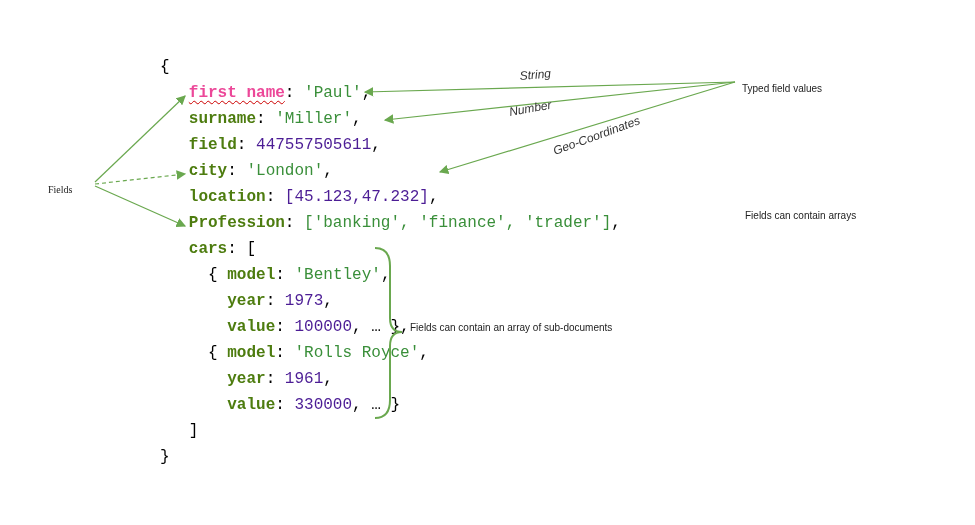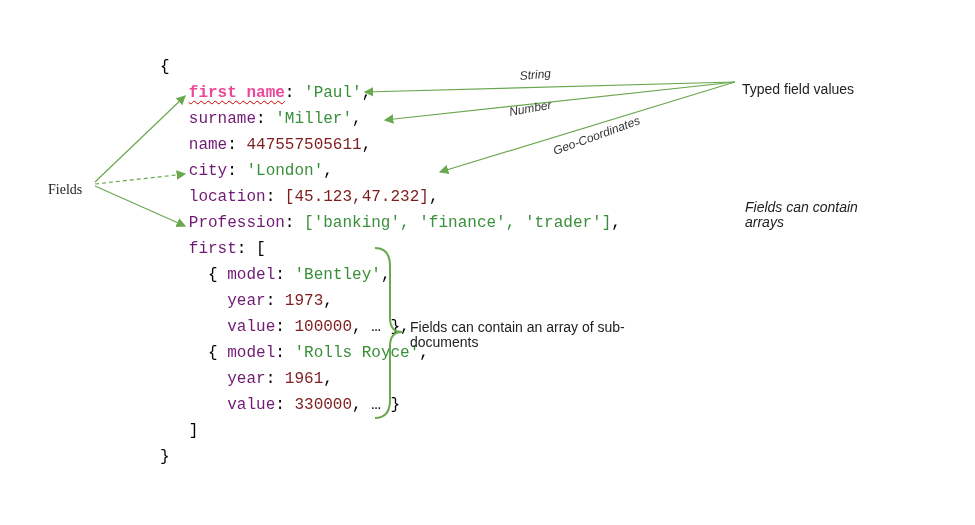--- a/index.html
+++ b/index.html
@@ -13,30 +13,30 @@
     color: #000;
     position: relative;
     background: #fff;
   }
   .code {
     position: absolute;
     left: 160px;
     top: 28px;
     white-space: pre;
   }
-  .k  { color: #701a75; font-weight: normal; }   
+  .k  { color: #4d7c0f; font-weight: bold; }   
   .s  { color: #3a8f3a; }                       
-  .n  { color: #7f1d1d; }                       
+  .n  { color: #4c1d95; }                       
   .p  { color: #000; }                          
   .ku { color: #ec4899; font-weight: bold; text-decoration: underline wavy #c00 1px; text-underline-offset: 3px; }
 
   .ann {
     position: absolute;
     font-family: Arial, Helvetica, sans-serif;
-    font-size: 14px;
+    font-size: 10px;
     color: #222;
   }
 
   svg.overlay {
     position: absolute;
     left: 0; top: 0;
     width: 975px; height: 525px;
     pointer-events: none;
   }
   .arrow-line { stroke: #6aa84f; stroke-width: 1.2; fill: none; }
@@ -49,38 +49,38 @@
     font-style: italic;
   }
 </style>
 </head>
 <body>
 
 <div class="code">
 <span class="p">{</span>
    <span class="ku">first name</span><span class="p">:</span> <span class="s">'Paul'</span><span class="p">,</span>
    <span class="k">surname</span><span class="p">:</span> <span class="s">'Miller'</span><span class="p">,</span>
-   <span class="k">name</span><span class="p">:</span> <span class="n">447557505611</span><span class="p">,</span>
+   <span class="k">field</span><span class="p">:</span> <span class="n">447557505611</span><span class="p">,</span>
    <span class="k">city</span><span class="p">:</span> <span class="s">'London'</span><span class="p">,</span>
    <span class="k">location</span><span class="p">:</span> <span class="n">[45.123,47.232]</span><span class="p">,</span>
    <span class="k">Profession</span><span class="p">:</span> <span class="s">['banking', 'finance', 'trader']</span><span class="p">,</span>
-   <span class="k">first</span><span class="p">:</span> <span class="p">[</span>
+   <span class="k">cars</span><span class="p">:</span> <span class="p">[</span>
      <span class="p">{</span> <span class="k">model</span><span class="p">:</span> <span class="s">'Bentley'</span><span class="p">,</span>
        <span class="k">year</span><span class="p">:</span> <span class="n">1973</span><span class="p">,</span>
        <span class="k">value</span><span class="p">:</span> <span class="n">100000</span><span class="p">, … },</span>
      <span class="p">{</span> <span class="k">model</span><span class="p">:</span> <span class="s">'Rolls Royce'</span><span class="p">,</span>
        <span class="k">year</span><span class="p">:</span> <span class="n">1961</span><span class="p">,</span>
        <span class="k">value</span><span class="p">:</span> <span class="n">330000</span><span class="p">, … }</span>
    <span class="p">]</span>
 <span class="p">}</span>
 </div>
 
 <div class="ann" style="left:48px; top:177px;font-family:Liberation Serif, serif;">Fields</div>
 <div class="ann" style="left:742px; top:76px;">Typed field values</div>
-<div class="ann" style="left:745px; top:200px; width:150px; line-height:15px;font-style:italic;">Fields can contain arrays</div>
+<div class="ann" style="left:745px; top:208px; width:150px; line-height:15px;">Fields can contain arrays</div>
 <div class="ann" style="left:410px; top:320px; width:230px; line-height:15px;">Fields can contain an array of sub-documents</div>
 
 <svg class="overlay" viewBox="0 0 975 525">
   <defs>
     <marker id="ah" markerWidth="8" markerHeight="8" refX="7" refY="4" orient="auto">
       <path d="M0,0 L8,4 L0,8 Z" fill="#6aa84f"></path>
     </marker>
   </defs>
 
   <line class="arrow-line" x1="95" y1="182" x2="185" y2="96" marker-end="url(#ah)"></line>

